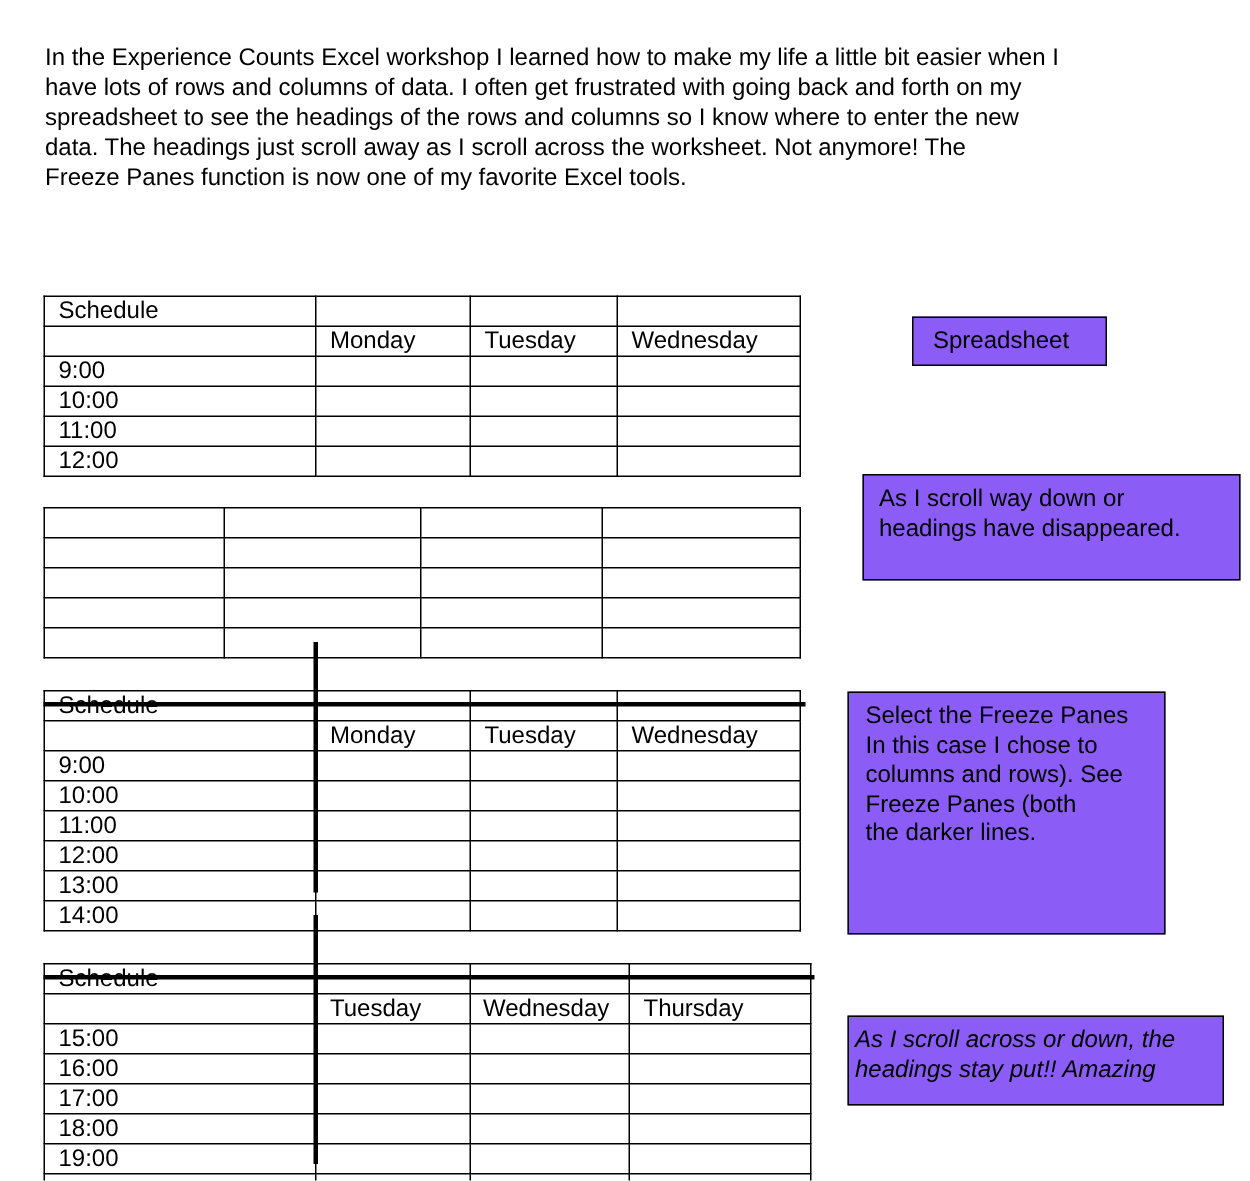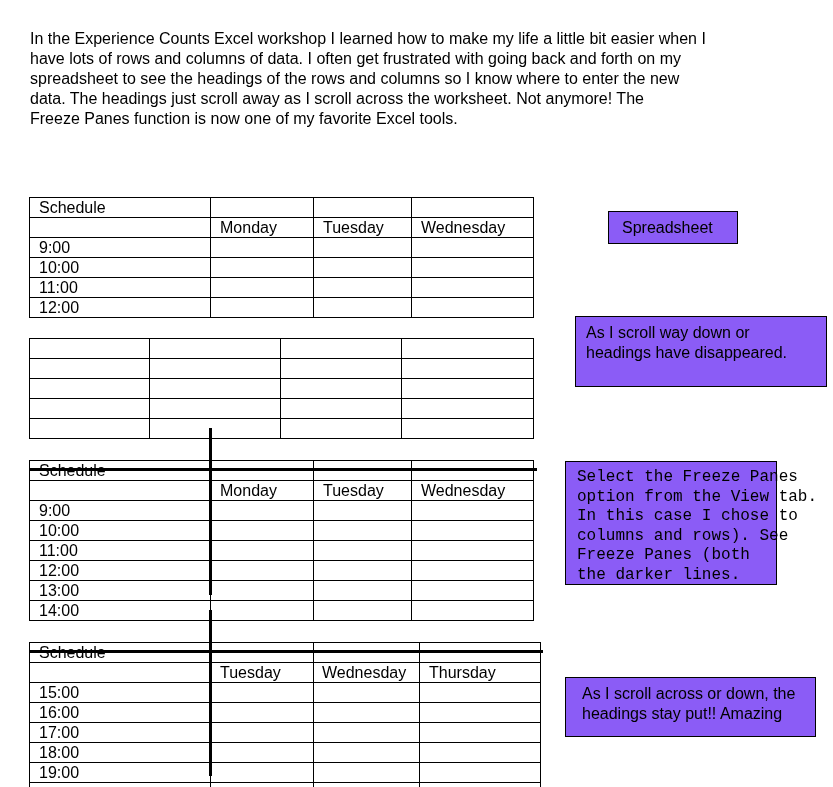--- a/index.html
+++ b/index.html
@@ -253,25 +253,24 @@
 
 <div class="callout" style="left:608px; top:211px; width:130px; height:33px; padding:6px 0 0 13px;">
   <div>Spreadsheet</div>
 </div>
 
 <div class="callout" style="left:575px; top:316px; width:252px; height:71px; padding:6px 0 0 10px;">
   <div>As I scroll way down or</div>
   <div>headings have disappeared.</div>
 </div>
 
-<div class="callout" style="left:565px; top:461px; width:212px; height:124px; padding:6px 16px 0 11px; line-height:19.5px;font-family:Liberation Mono, monospace;">
+<div class="callout" style="left:565px; top:461px; width:212px; height:162px; padding:6px 16px 0 11px; line-height:19.5px;">
   <div>Select the Freeze Panes</div>
-  <div>option from the View tab.</div>
   <div>In this case I chose to</div>
   <div>columns and rows). See</div>
   <div>Freeze Panes (both</div>
   <div>the darker lines.</div>
 </div>
 
-<div class="callout" style="left:565px; top:677px; width:251px; height:60px; padding:6px 0 0 16px;">
+<div class="callout" style="left:565px; top:677px; width:251px; height:60px; padding:6px 0 0 4px;font-style:italic;">
   <div>As I scroll across or down, the</div>
   <div>headings stay put!!  Amazing</div>
 </div>
 
 </body></html>

